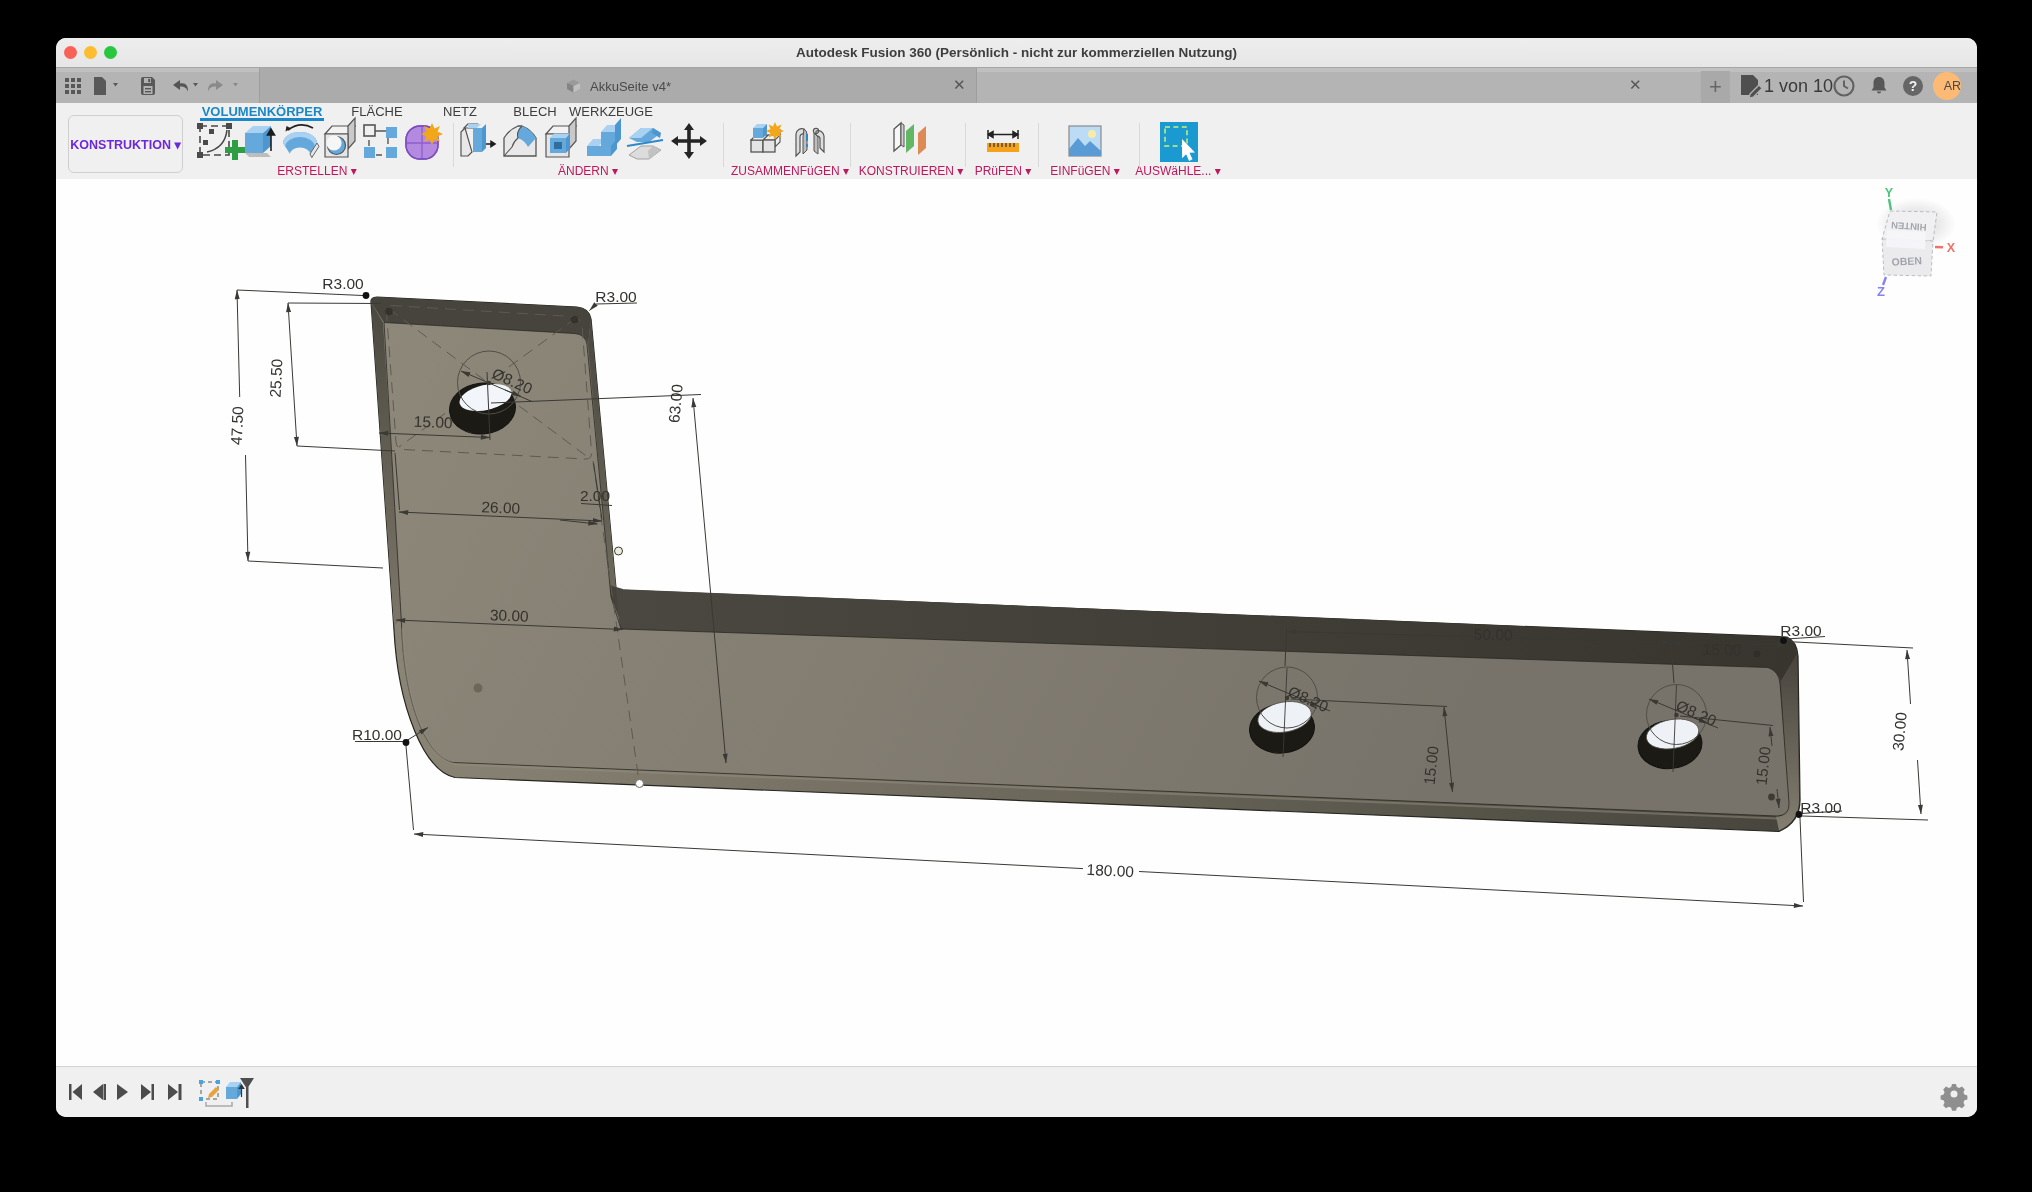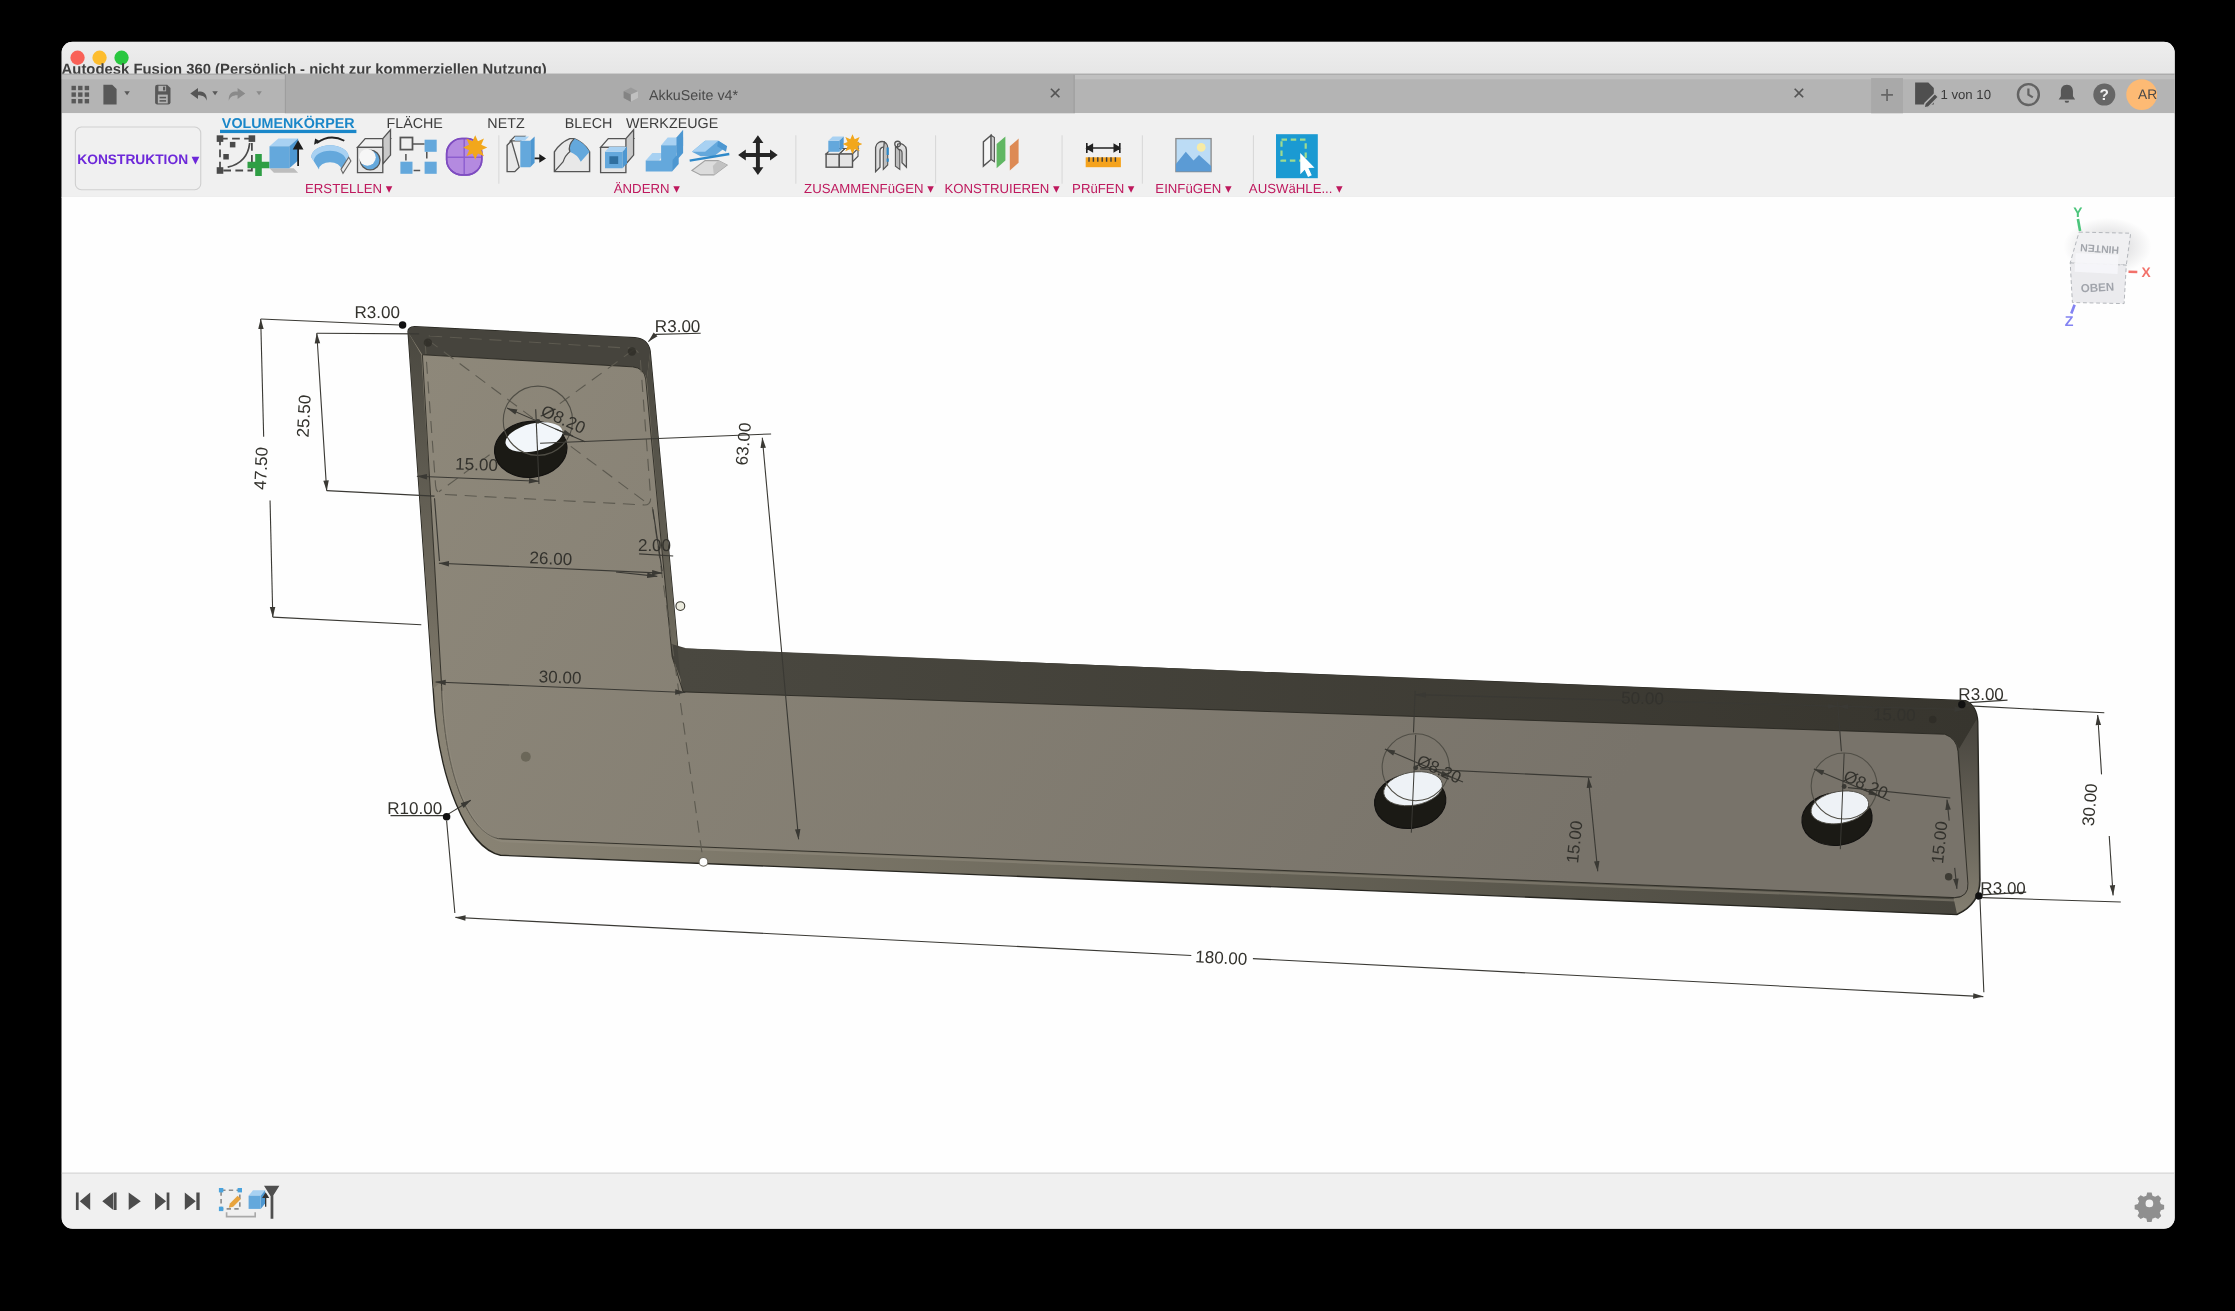--- a/index.html
+++ b/index.html
@@ -1,27 +1,27 @@
 <!DOCTYPE html>
 <html><head>
 <meta charset="utf-8">
 <style>
   html,body{margin:0;padding:0;}
   body{width:2032px;height:1192px;background:#000;font-family:"Liberation Sans",sans-serif;position:relative;overflow:hidden;}
   .win{position:absolute;left:56px;top:38px;width:1921px;height:1079px;background:#fff;border-radius:10px;overflow:hidden;}
   .titlebar{position:absolute;left:0;top:0;width:100%;height:29px;background:linear-gradient(#eeeeee,#e6e6e6);}
   .tl{position:absolute;top:8px;width:13px;height:13px;border-radius:50%;}
-  .title{position:absolute;top:10px;left:0;width:100%;height:29px;line-height:30px;text-align:left;font-size:13.5px;font-weight:bold;color:#3e3e3e;}
+  .title{position:absolute;top:0;left:0;width:100%;height:29px;line-height:30px;text-align:center;font-size:13.5px;font-weight:bold;color:#3e3e3e;}
   .tabbar{position:absolute;left:0;top:29px;width:100%;height:36px;background:#b4b4b4;border-top:1px solid #a5a5a5;box-sizing:border-box;}
   .tabtopstrip{position:absolute;left:0;top:0;width:100%;height:4px;background:#c0c0c0;}
   .tab1{position:absolute;left:203px;top:0;width:716px;height:36px;background:#ababab;border-left:1px solid #9e9e9e;border-right:1px solid #9e9e9e;display:flex;align-items:center;justify-content:center;gap:8px;font-size:13px;color:#4a4a4a;}
   .tab2{position:absolute;left:919px;top:0;width:723px;height:36px;background:#efefef;display:flex;align-items:center;justify-content:center;gap:8px;font-size:13px;color:#2e2e2e;}
   .tabx{position:absolute;top:8px;font-size:15px;color:#555;}
   .plusbtn{position:absolute;left:1645px;top:3px;width:29px;height:33px;background:#a9a9a9;color:#666;font-size:22px;text-align:center;line-height:32px;}
-  .vontext{position:absolute;left:1708px;top:0;height:36px;line-height:37px;font-size:12px;color:#3a3a3a;}
+  .vontext{position:absolute;left:1708px;top:0;height:36px;line-height:37px;font-size:18px;color:#3a3a3a;}
   .ribbon{position:absolute;left:0;top:65px;width:100%;height:76px;background:#f0f0f0;border-bottom:1px solid #d5d5d5;box-sizing:content-box;}
   .rtab{position:absolute;top:1px;height:16px;font-size:13px;color:#3d3d3d;transform:translateX(-50%);white-space:nowrap;}
   .rtabactive{color:#1a87c9;font-weight:bold;}
   .runderline{position:absolute;left:144px;top:15px;width:124px;height:3px;background:#1a87c9;}
   .kbtn{position:absolute;left:12px;top:12px;width:115px;height:58px;border:1px solid #cfcfcf;border-radius:6px;box-sizing:border-box;font-size:12.5px;font-weight:bold;color:#6d28d9;display:flex;align-items:center;justify-content:center;}
   .glabel{position:absolute;top:61px;height:14px;font-size:12px;color:#be185d;white-space:nowrap;transform:translateX(-50%);}
   .gdiv{position:absolute;top:20px;height:44px;width:1px;background:#d9d9d9;}
   .canvas{position:absolute;left:0;top:141px;width:1921px;height:887px;background:#fefefe;}
   .bottombar{position:absolute;left:0;top:1028px;width:100%;height:51px;background:#f0f0f0;border-top:1px solid #d4d4d4;box-sizing:border-box;}
 </style>

